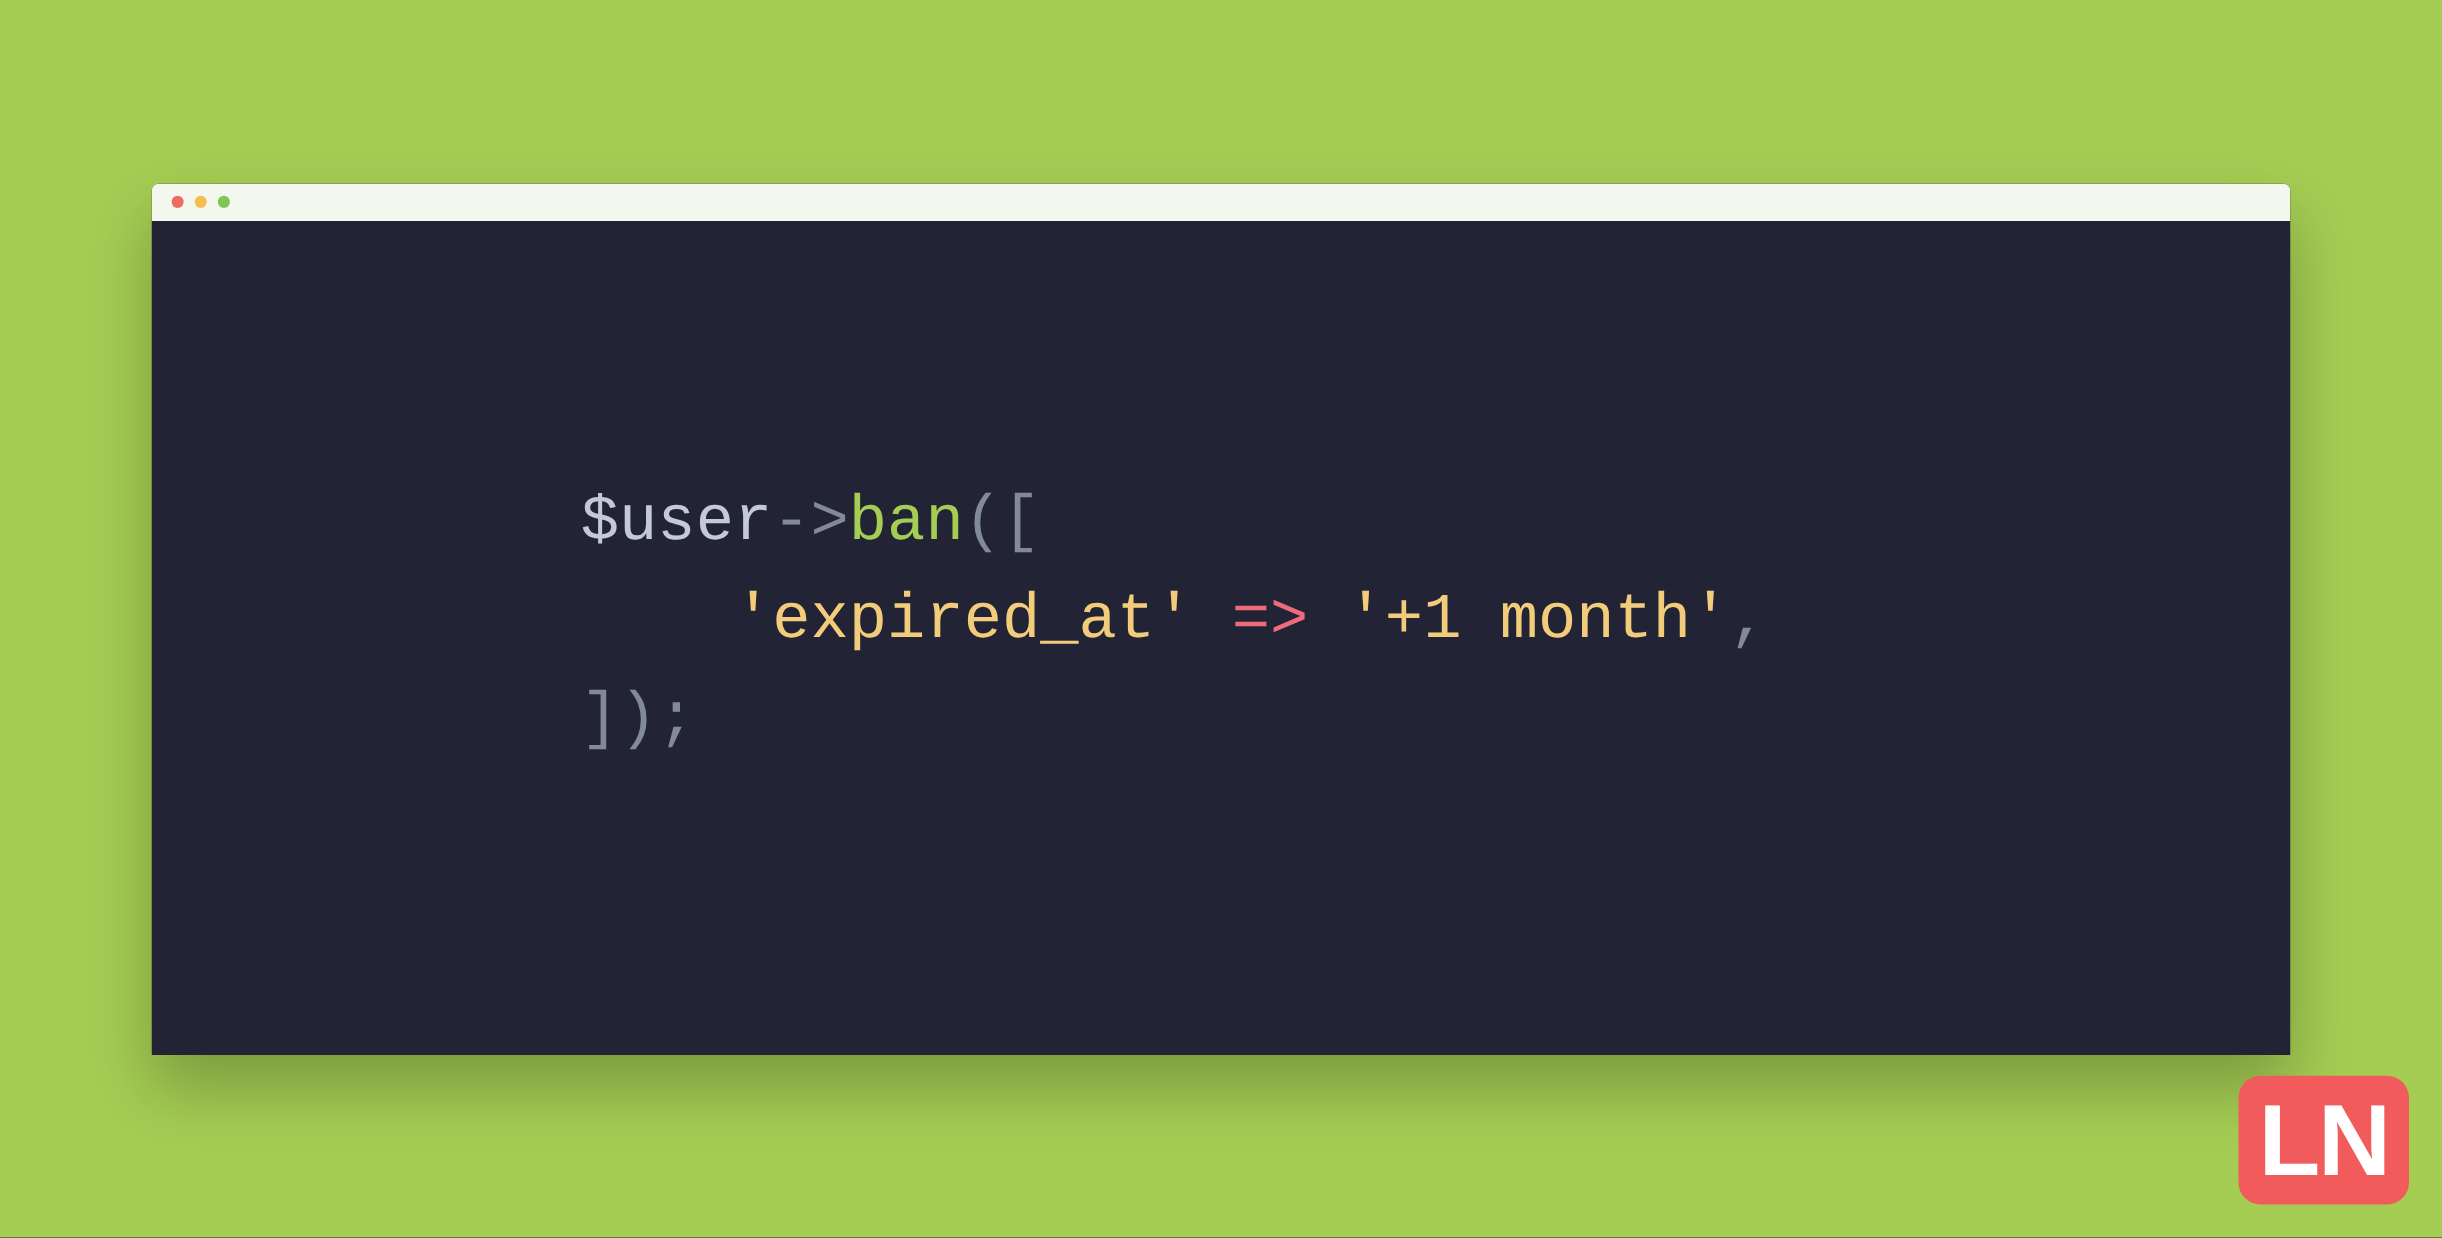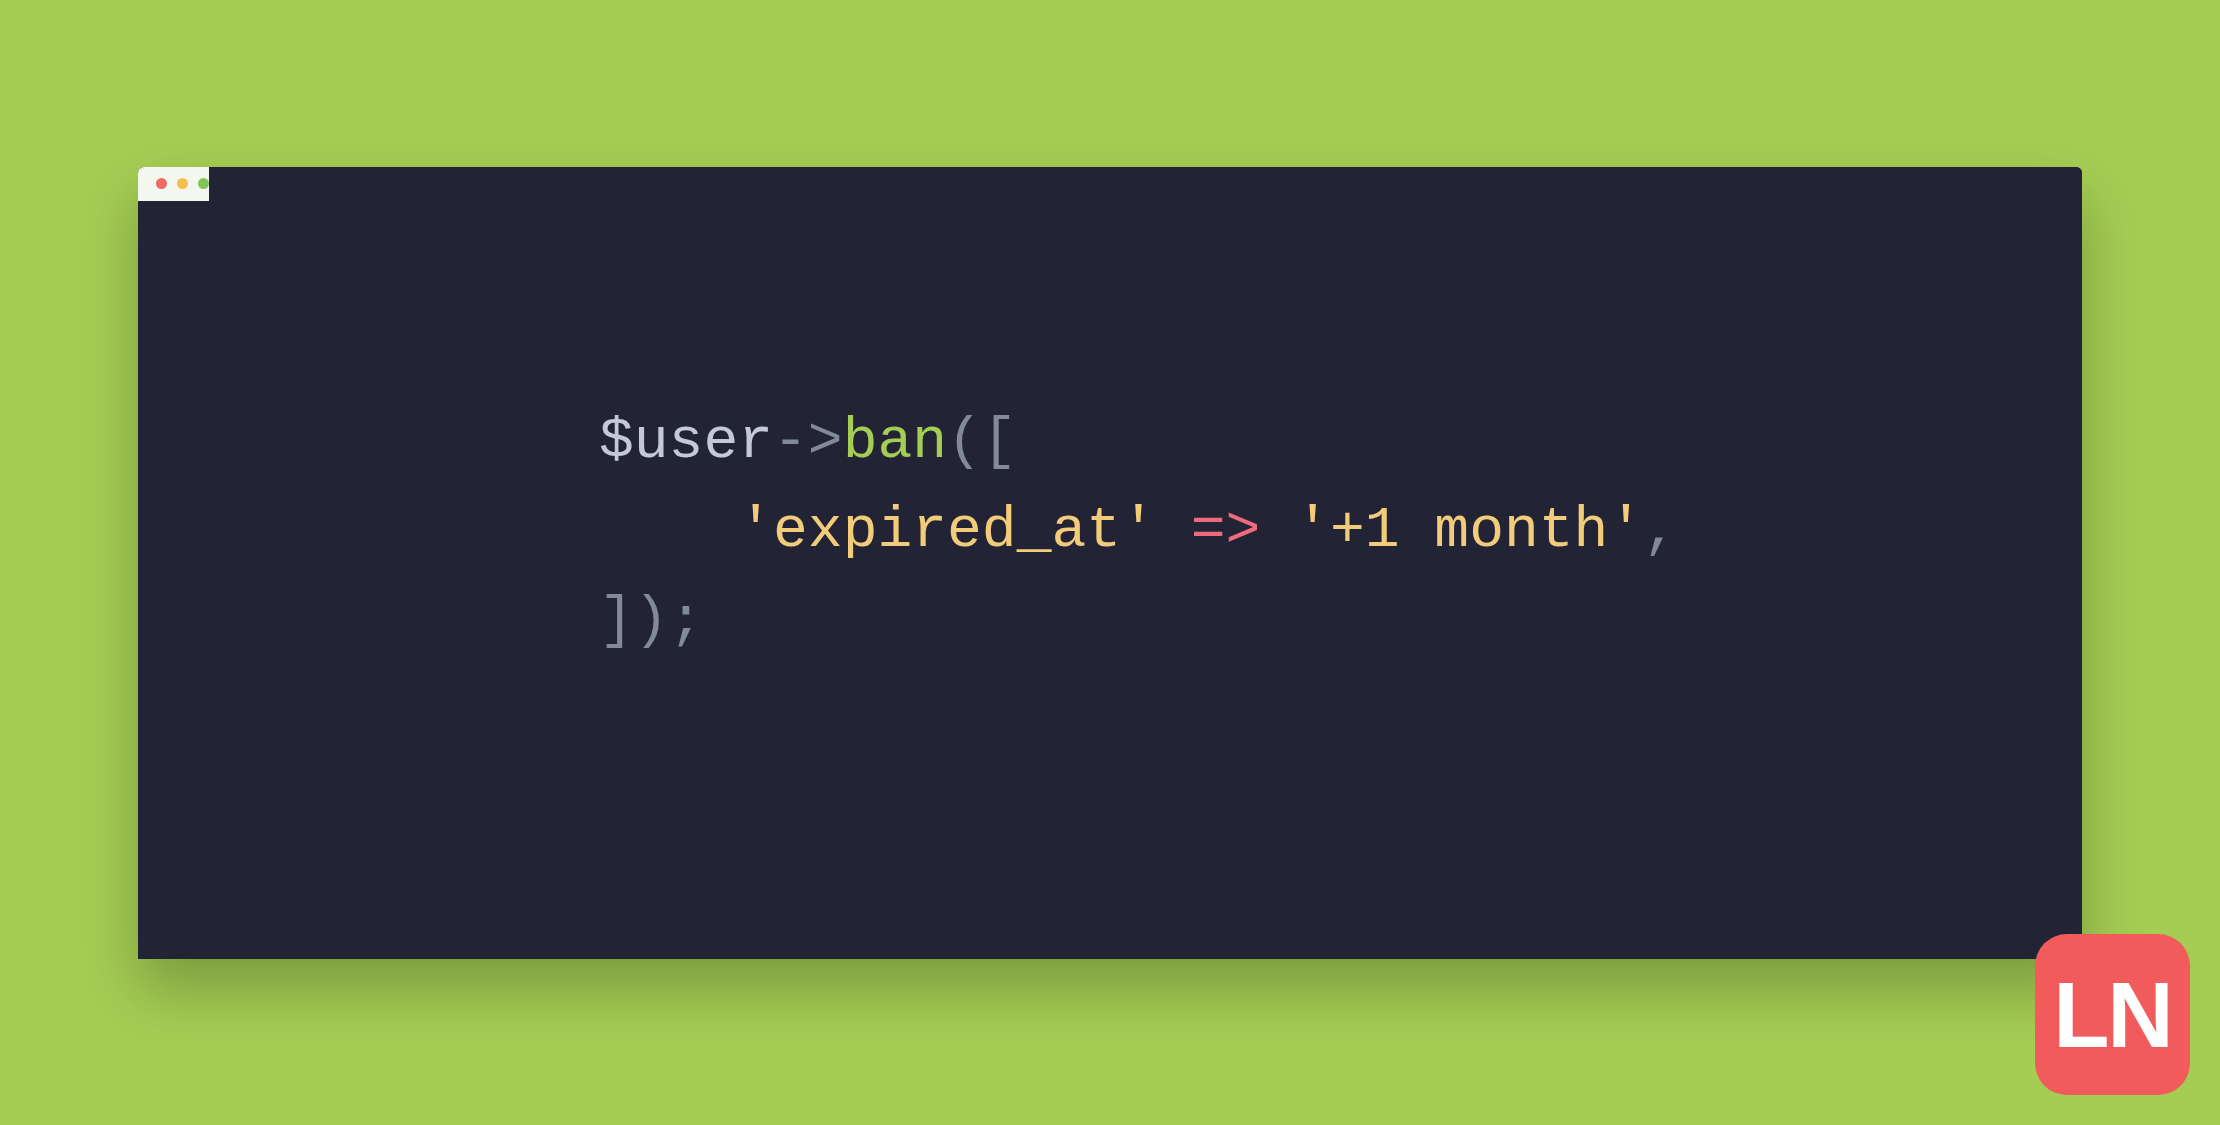--- a/index.html
+++ b/index.html
@@ -19,20 +19,21 @@
       overflow: hidden;
     }
 
     .window {
       width: 1944px;
       height: 792px;
       background: #222435;
       border-radius: 6px 6px 0 0;
       box-shadow: 0 30px 60px rgba(0,0,0,0.25);
       display: flex;
+      flex-direction: column;
       overflow: hidden;
     }
 
     .titlebar {
       height: 34px;
       background: #f4f7ee;
       display: flex;
       align-items: center;
       padding-left: 18px;
       gap: 10px;
@@ -65,23 +66,23 @@
     .c-muted { color: #828a9a; }
     .c-func { color: #a5cd53; }
     .c-string { color: #f2cc7a; }
     .c-arrow { color: #ed6b7b; }
 
     .logo {
       position: absolute;
       right: 30px;
       bottom: 30px;
       width: 155px;
-      height: 161px;
+      height: 117px;
       background: #f15b5b;
-      border-radius: 32px;
+      border-radius: 20px;
       display: flex;
       align-items: center;
       justify-content: center;
     }
 
     .logo-text {
       font-family: -apple-system, "Segoe UI", Arial, sans-serif;
       font-weight: 700;
       font-size: 92px;
       color: #ffffff;

